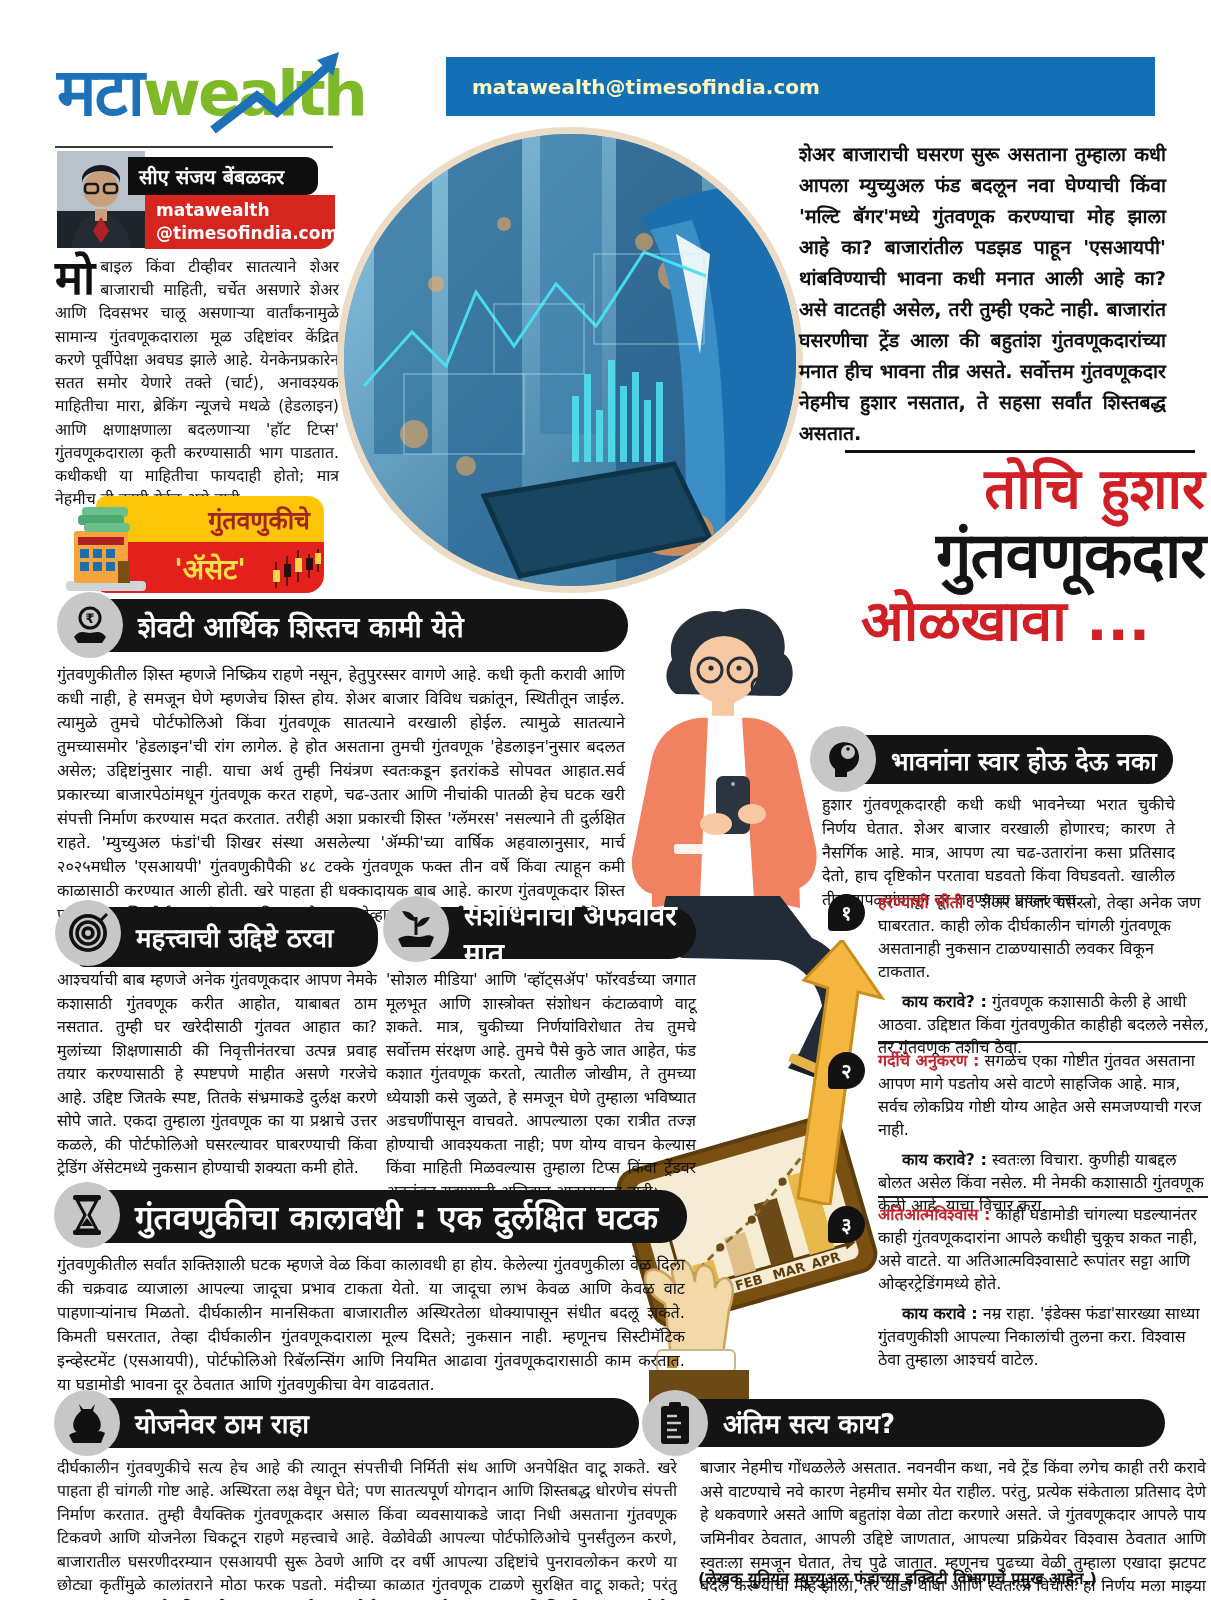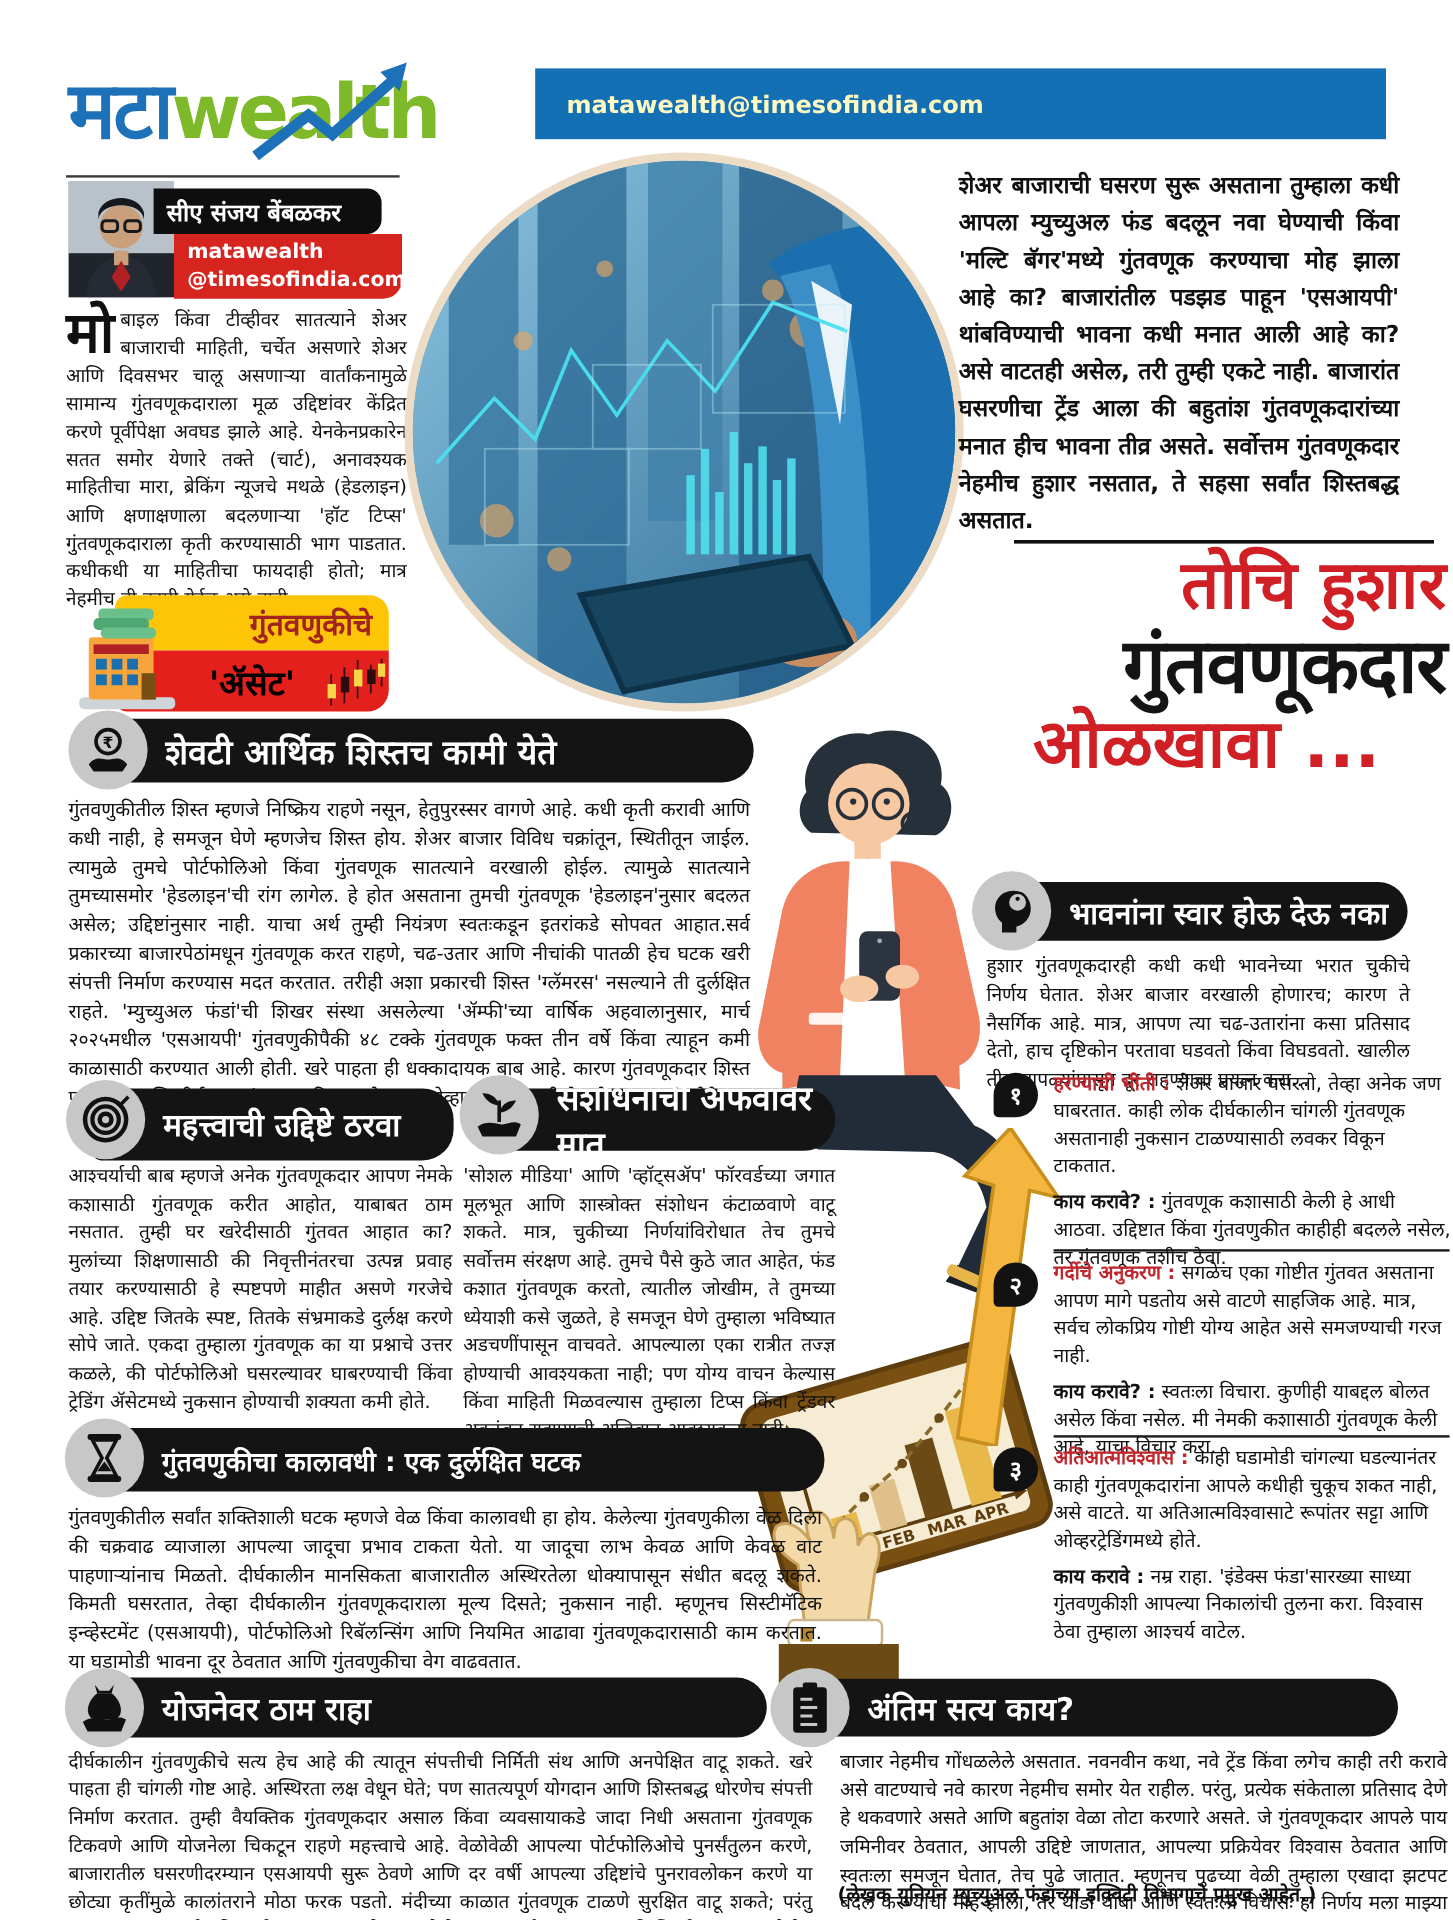--- a/index.html
+++ b/index.html
@@ -28,21 +28,21 @@
   
   .lead-par{position:absolute;left:55px;top:255px;width:284px;font-size:15.8px;line-height:1.47;
             text-align:justify;color:#101010;}
   .dropcap{float:left;font-size:47px;line-height:.82;font-weight:bold;padding:4px 5px 0 0;color:#101010;}
 
   
   .ab-yellow{position:absolute;left:96px;top:496px;width:228px;height:46px;background:#fdc505;
              border-radius:10px 16px 0 0;color:#a3241f;font-weight:bold;font-size:25px;
              display:flex;align-items:center;justify-content:flex-end;padding-right:14px;box-sizing:border-box;}
   .ab-red{position:absolute;left:96px;top:542px;width:228px;height:51px;background:#e3201b;
-          border-radius:0 0 18px 10px;color:#000000;font-weight:bold;font-size:28px;
+          border-radius:0 0 18px 10px;color:#fde047;font-weight:bold;font-size:28px;
           display:flex;align-items:center;justify-content:center;}
   .ab-building{position:absolute;left:60px;top:497px;}
   .ab-candles{position:absolute;left:270px;top:548px;}
 
   
   .circle-photo{position:absolute;left:337px;top:127px;width:452px;height:452px;border-radius:50%;
                 border:7px solid #ecdcc6;overflow:hidden;background:#5d9cc2;}
 
   
   .intro-par{position:absolute;left:799px;top:139px;width:367px;font-size:19.4px;font-weight:bold;
@@ -59,21 +59,21 @@
   .pill{position:absolute;background:#141414;border-radius:6px 26px 26px 6px;color:#fff;font-weight:bold;
         display:flex;align-items:center;padding-left:58px;box-sizing:border-box;z-index:2;}
   .sec-par{position:absolute;font-size:16.2px;line-height:1.48;text-align:justify;color:#101010;z-index:2;}
 
   
   .trap-badge{position:absolute;width:37px;height:37px;border-radius:50% 50% 50% 4px;background:#121212;
               color:#fff;font-weight:bold;font-size:20px;display:flex;align-items:center;justify-content:center;z-index:3;}
   .trap-text{position:absolute;width:332px;font-size:16.1px;line-height:1.43;color:#101010;z-index:3;}
   .trap-title{color:#c0272d;font-weight:bold;}
   .trap-advice{margin-top:7px;}
-  .advice-label{font-weight:bold;color:#111;}
+  .advice-label{font-weight:bold;color:#111;margin-left:24px;}
   .trap-sep{position:absolute;width:330px;border-top:2px solid #1c1c1c;z-index:3;}
 
   .credit-line{position:absolute;left:698px;top:1567px;width:508px;font-size:16.2px;font-weight:bold;
                color:#101010;}
 
   .illu{position:absolute;pointer-events:none;}
 </style>
 </head>
 <body>
 
@@ -308,21 +308,21 @@
   </div>
 
   <div class="icon-circle" style="left:54px;top:1182px;">
     <svg width="40" height="44" viewBox="0 0 40 44">
       <rect x="6" y="2" width="28" height="5" rx="2" fill="#111"></rect>
       <rect x="6" y="37" width="28" height="5" rx="2" fill="#111"></rect>
       <path d="M10 7 L30 7 L22 22 L30 37 L10 37 L18 22 Z" fill="none" stroke="#111" stroke-width="3"></path>
       <path d="M14 33 L26 33 L20 25 Z" fill="#111"></path>
     </svg>
   </div>
-  <div class="pill" style="left:77px;top:1190px;width:610px;height:53px;font-size:22px;">गुंतवणुकीचा कालावधी : एक दुर्लक्षित घटक</div>
+  <div class="pill" style="left:77px;top:1190px;width:610px;height:53px;font-size:33px;">गुंतवणुकीचा कालावधी : एक दुर्लक्षित घटक</div>
   <div class="sec-par" style="left:57px;top:1253px;width:628px;">गुंतवणुकीतील सर्वांत शक्तिशाली घटक म्हणजे वेळ किंवा कालावधी हा होय. केलेल्या गुंतवणुकीला वेळ दिला की चक्रवाढ व्याजाला आपल्या जादूचा प्रभाव टाकता येतो. या जादूचा लाभ केवळ आणि केवळ वाट पाहणाऱ्यांनाच मिळतो. दीर्घकालीन मानसिकता बाजारातील अस्थिरतेला धोक्यापासून संधीत बदलू शकते. किमती घसरतात, तेव्हा दीर्घकालीन गुंतवणूकदाराला मूल्य दिसते; नुकसान नाही. म्हणूनच सिस्टीमॅटिक इन्व्हेस्टमेंट (एसआयपी), पोर्टफोलिओ रिबॅलन्सिंग आणि नियमित आढावा गुंतवणूकदारासाठी काम करतात. या घडामोडी भावना दूर ठेवतात आणि गुंतवणुकीचा वेग वाढवतात.</div>
 
   <div class="icon-circle" style="left:54px;top:1390px;">
     <svg width="44" height="44" viewBox="0 0 44 44">
       <path d="M18 8 L26 8 L30 3 L28 10 L16 10 L14 3 Z" fill="#111"></path>
       <path d="M16 10 C6 18 6 30 14 32 L30 32 C38 30 38 18 28 10 Z" fill="#111"></path>
       <path d="M4 34 C12 28 20 32 24 32 C30 32 34 28 40 32 L36 42 L8 42 Z" fill="#111"></path>
     </svg>
   </div>
   <div class="pill" style="left:77px;top:1398px;width:562px;height:50px;font-size:26px;">योजनेवर ठाम राहा</div>

